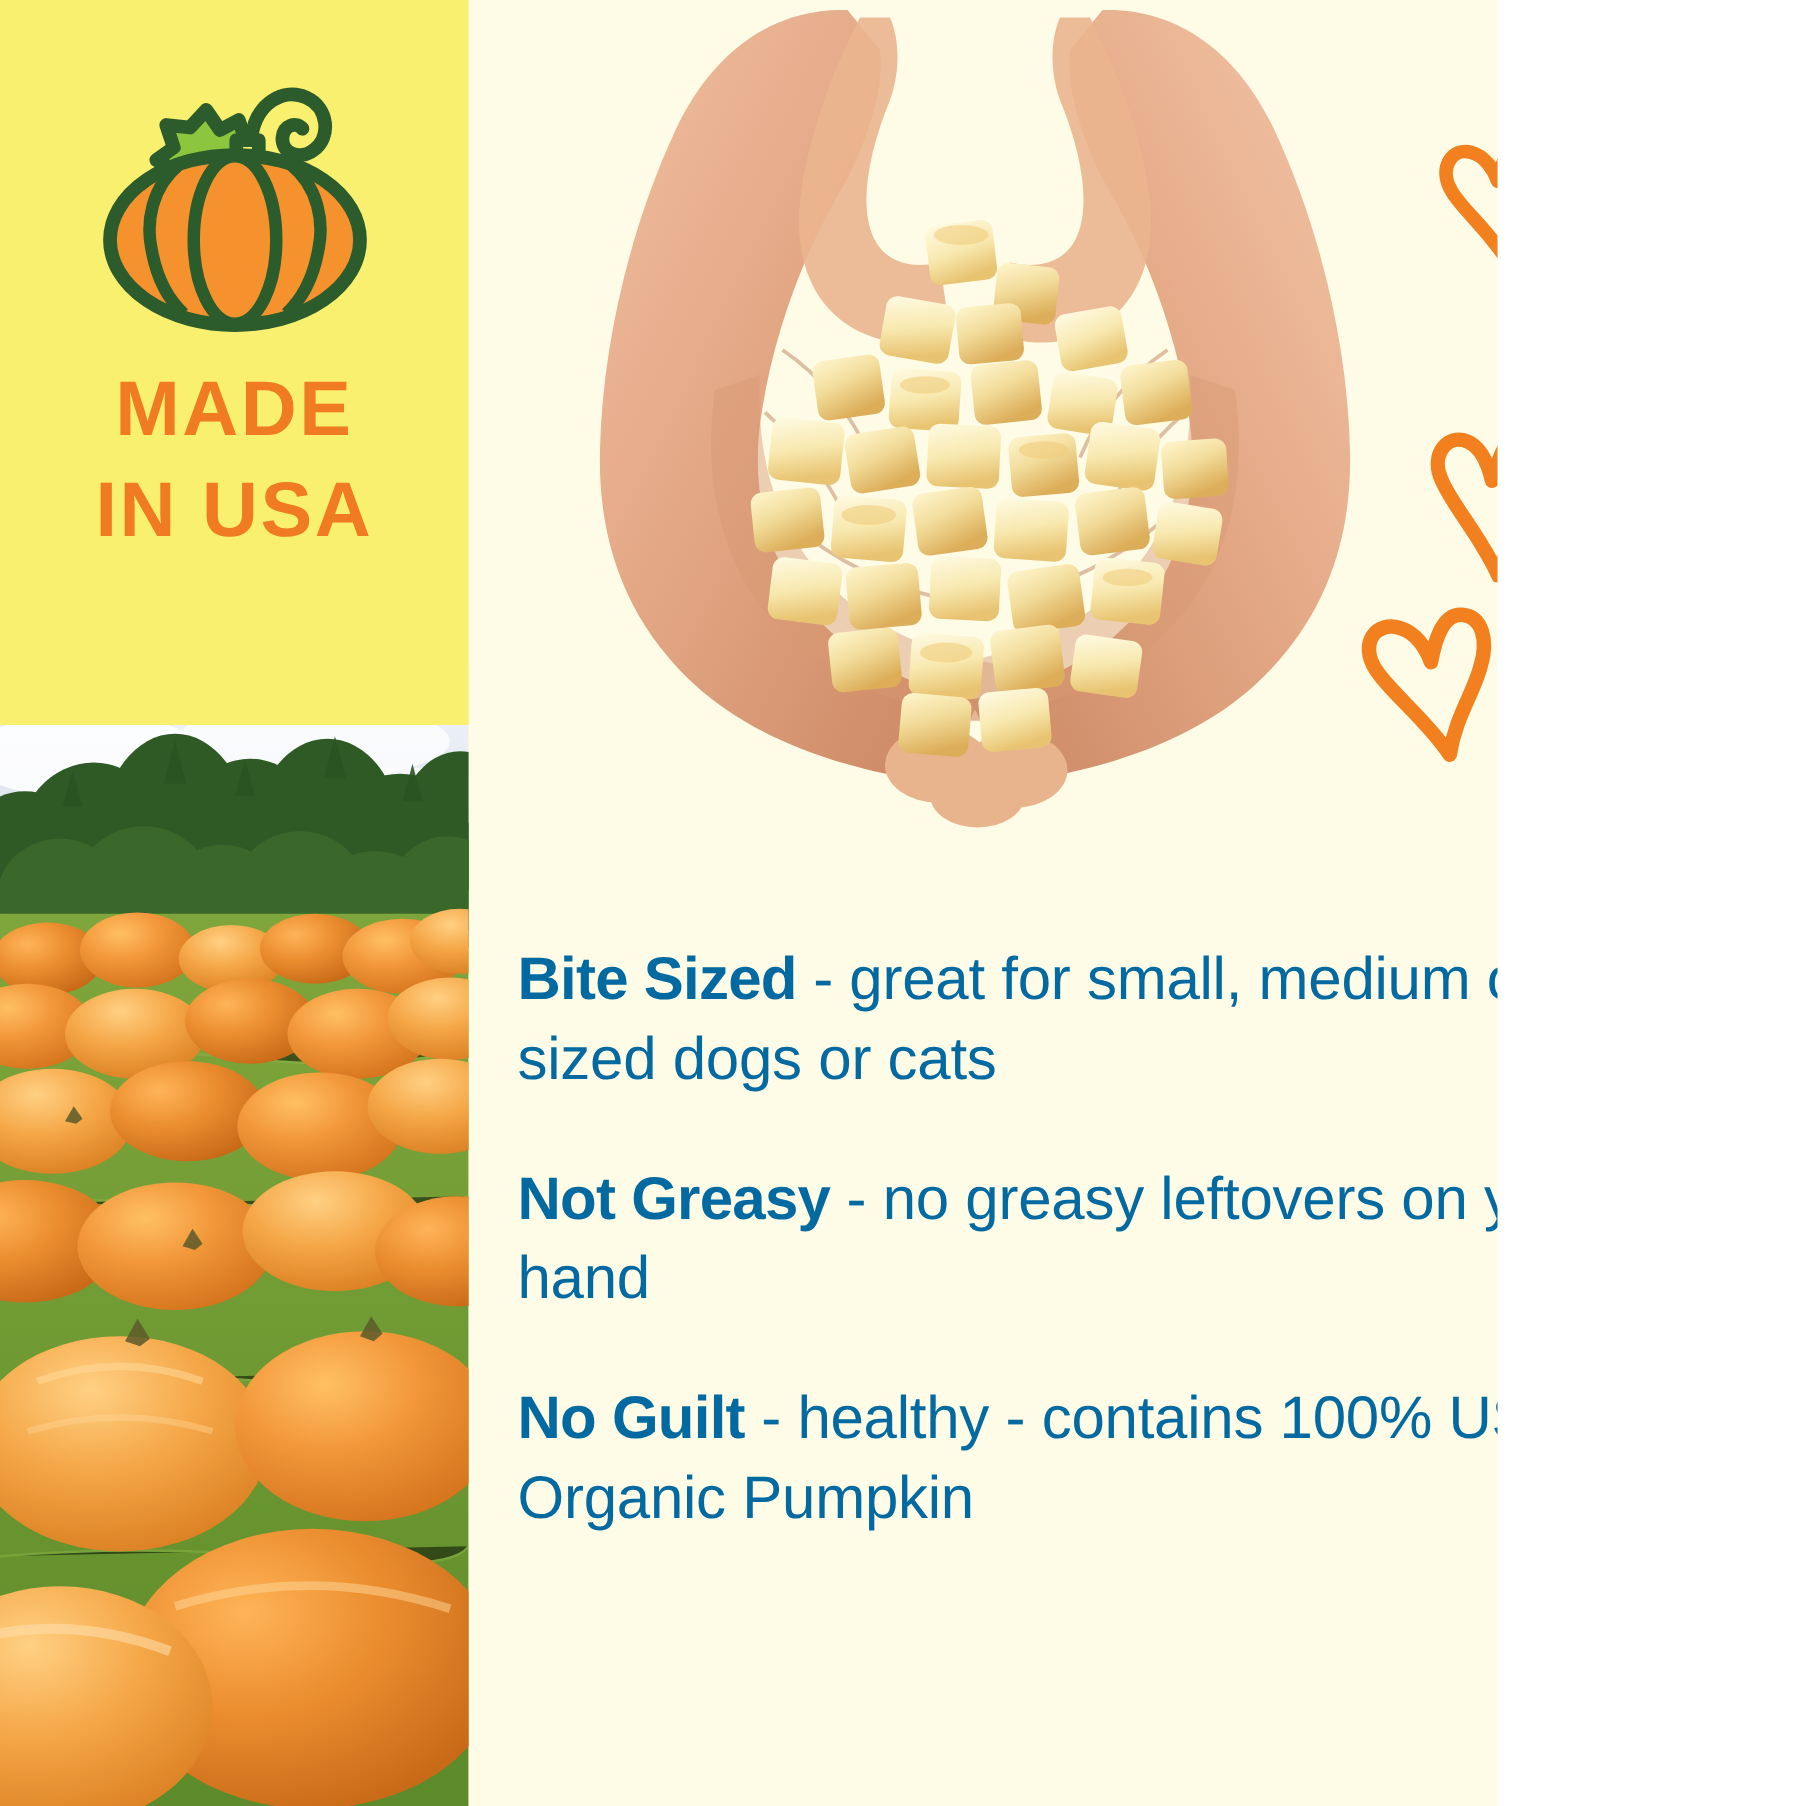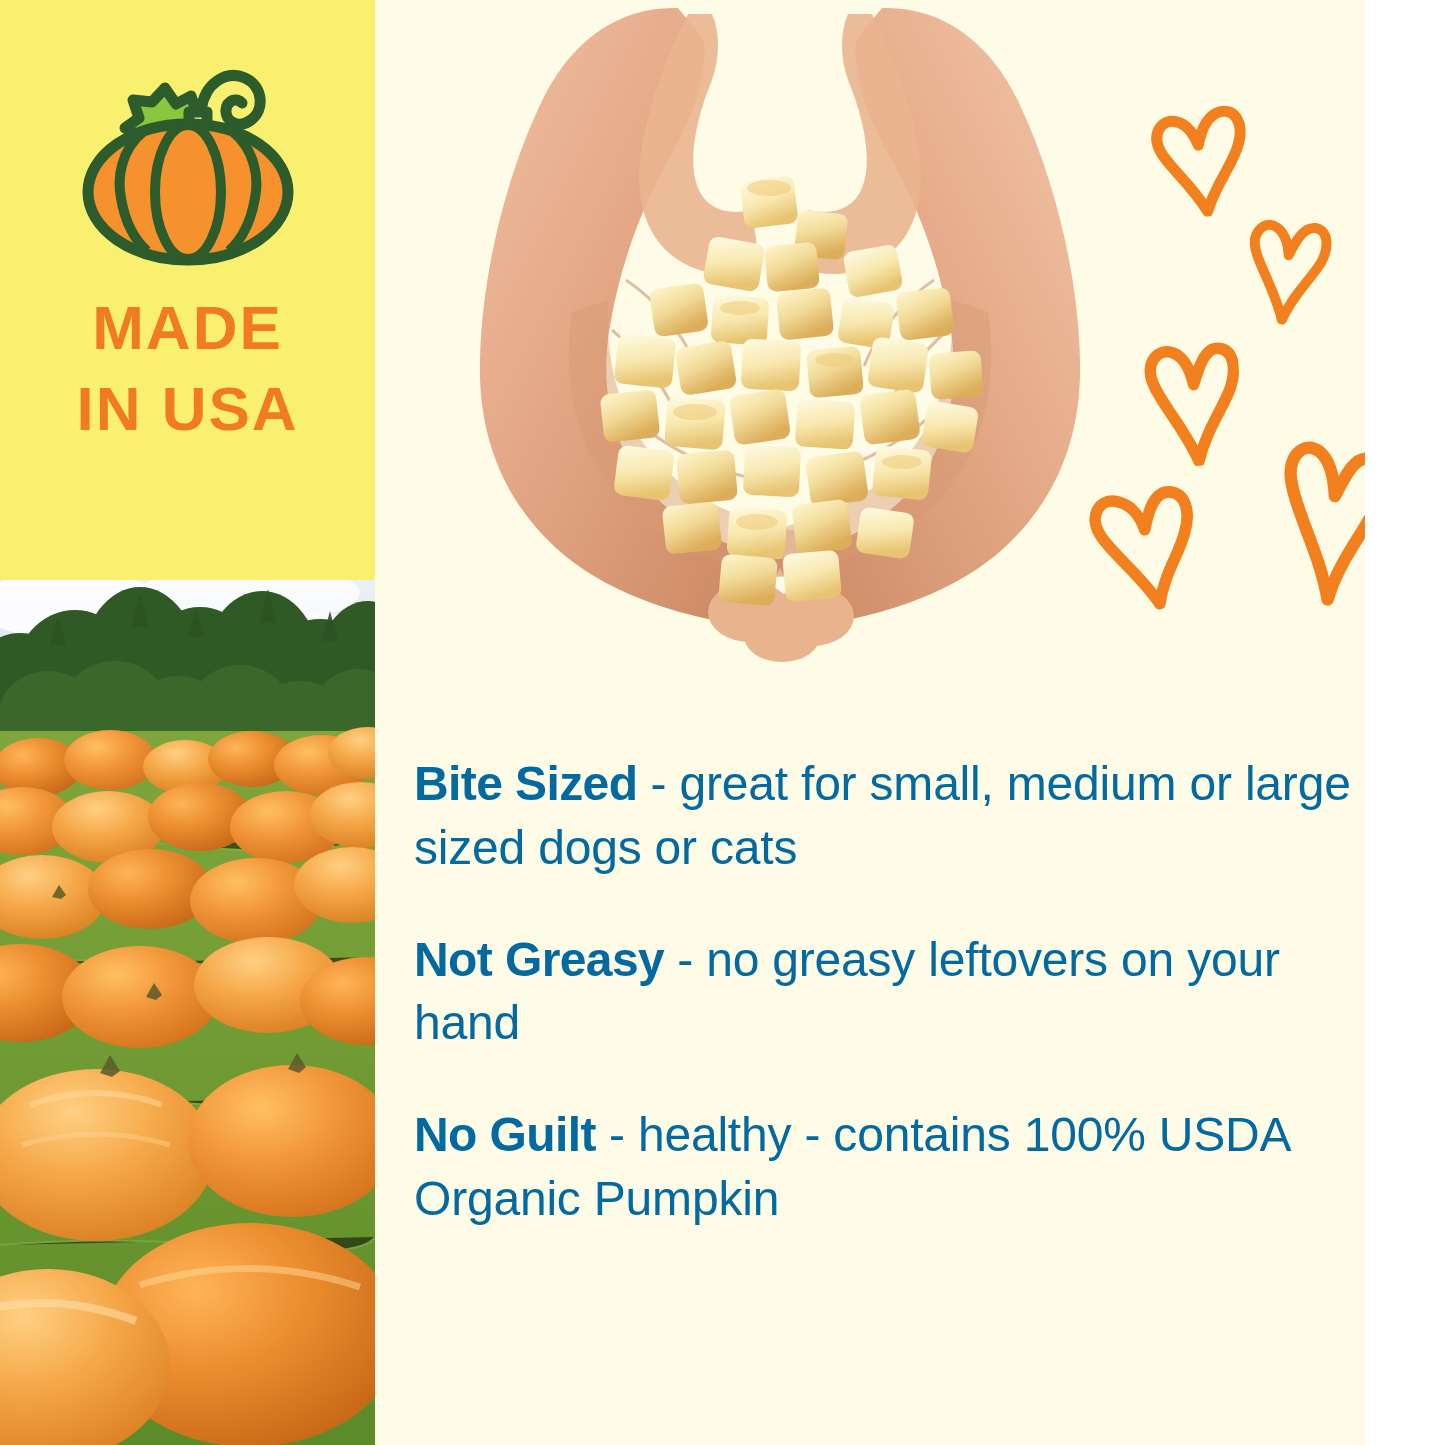--- a/index.html
+++ b/index.html
@@ -2,21 +2,21 @@
 <html><head>
 <meta charset="utf-8">
 <style>
   html, body {
     margin: 0;
     padding: 0;
     background: #ffffff;
   }
   #infographic {
     position: relative;
-    width: 1365px;
+    width: 1198px;
     height: 1445px;
     overflow: hidden;
     background: #fefce6;
     font-family: "Liberation Sans", sans-serif;
   }
 
   
   .left-col {
     position: absolute;
     left: 0; top: 0;

